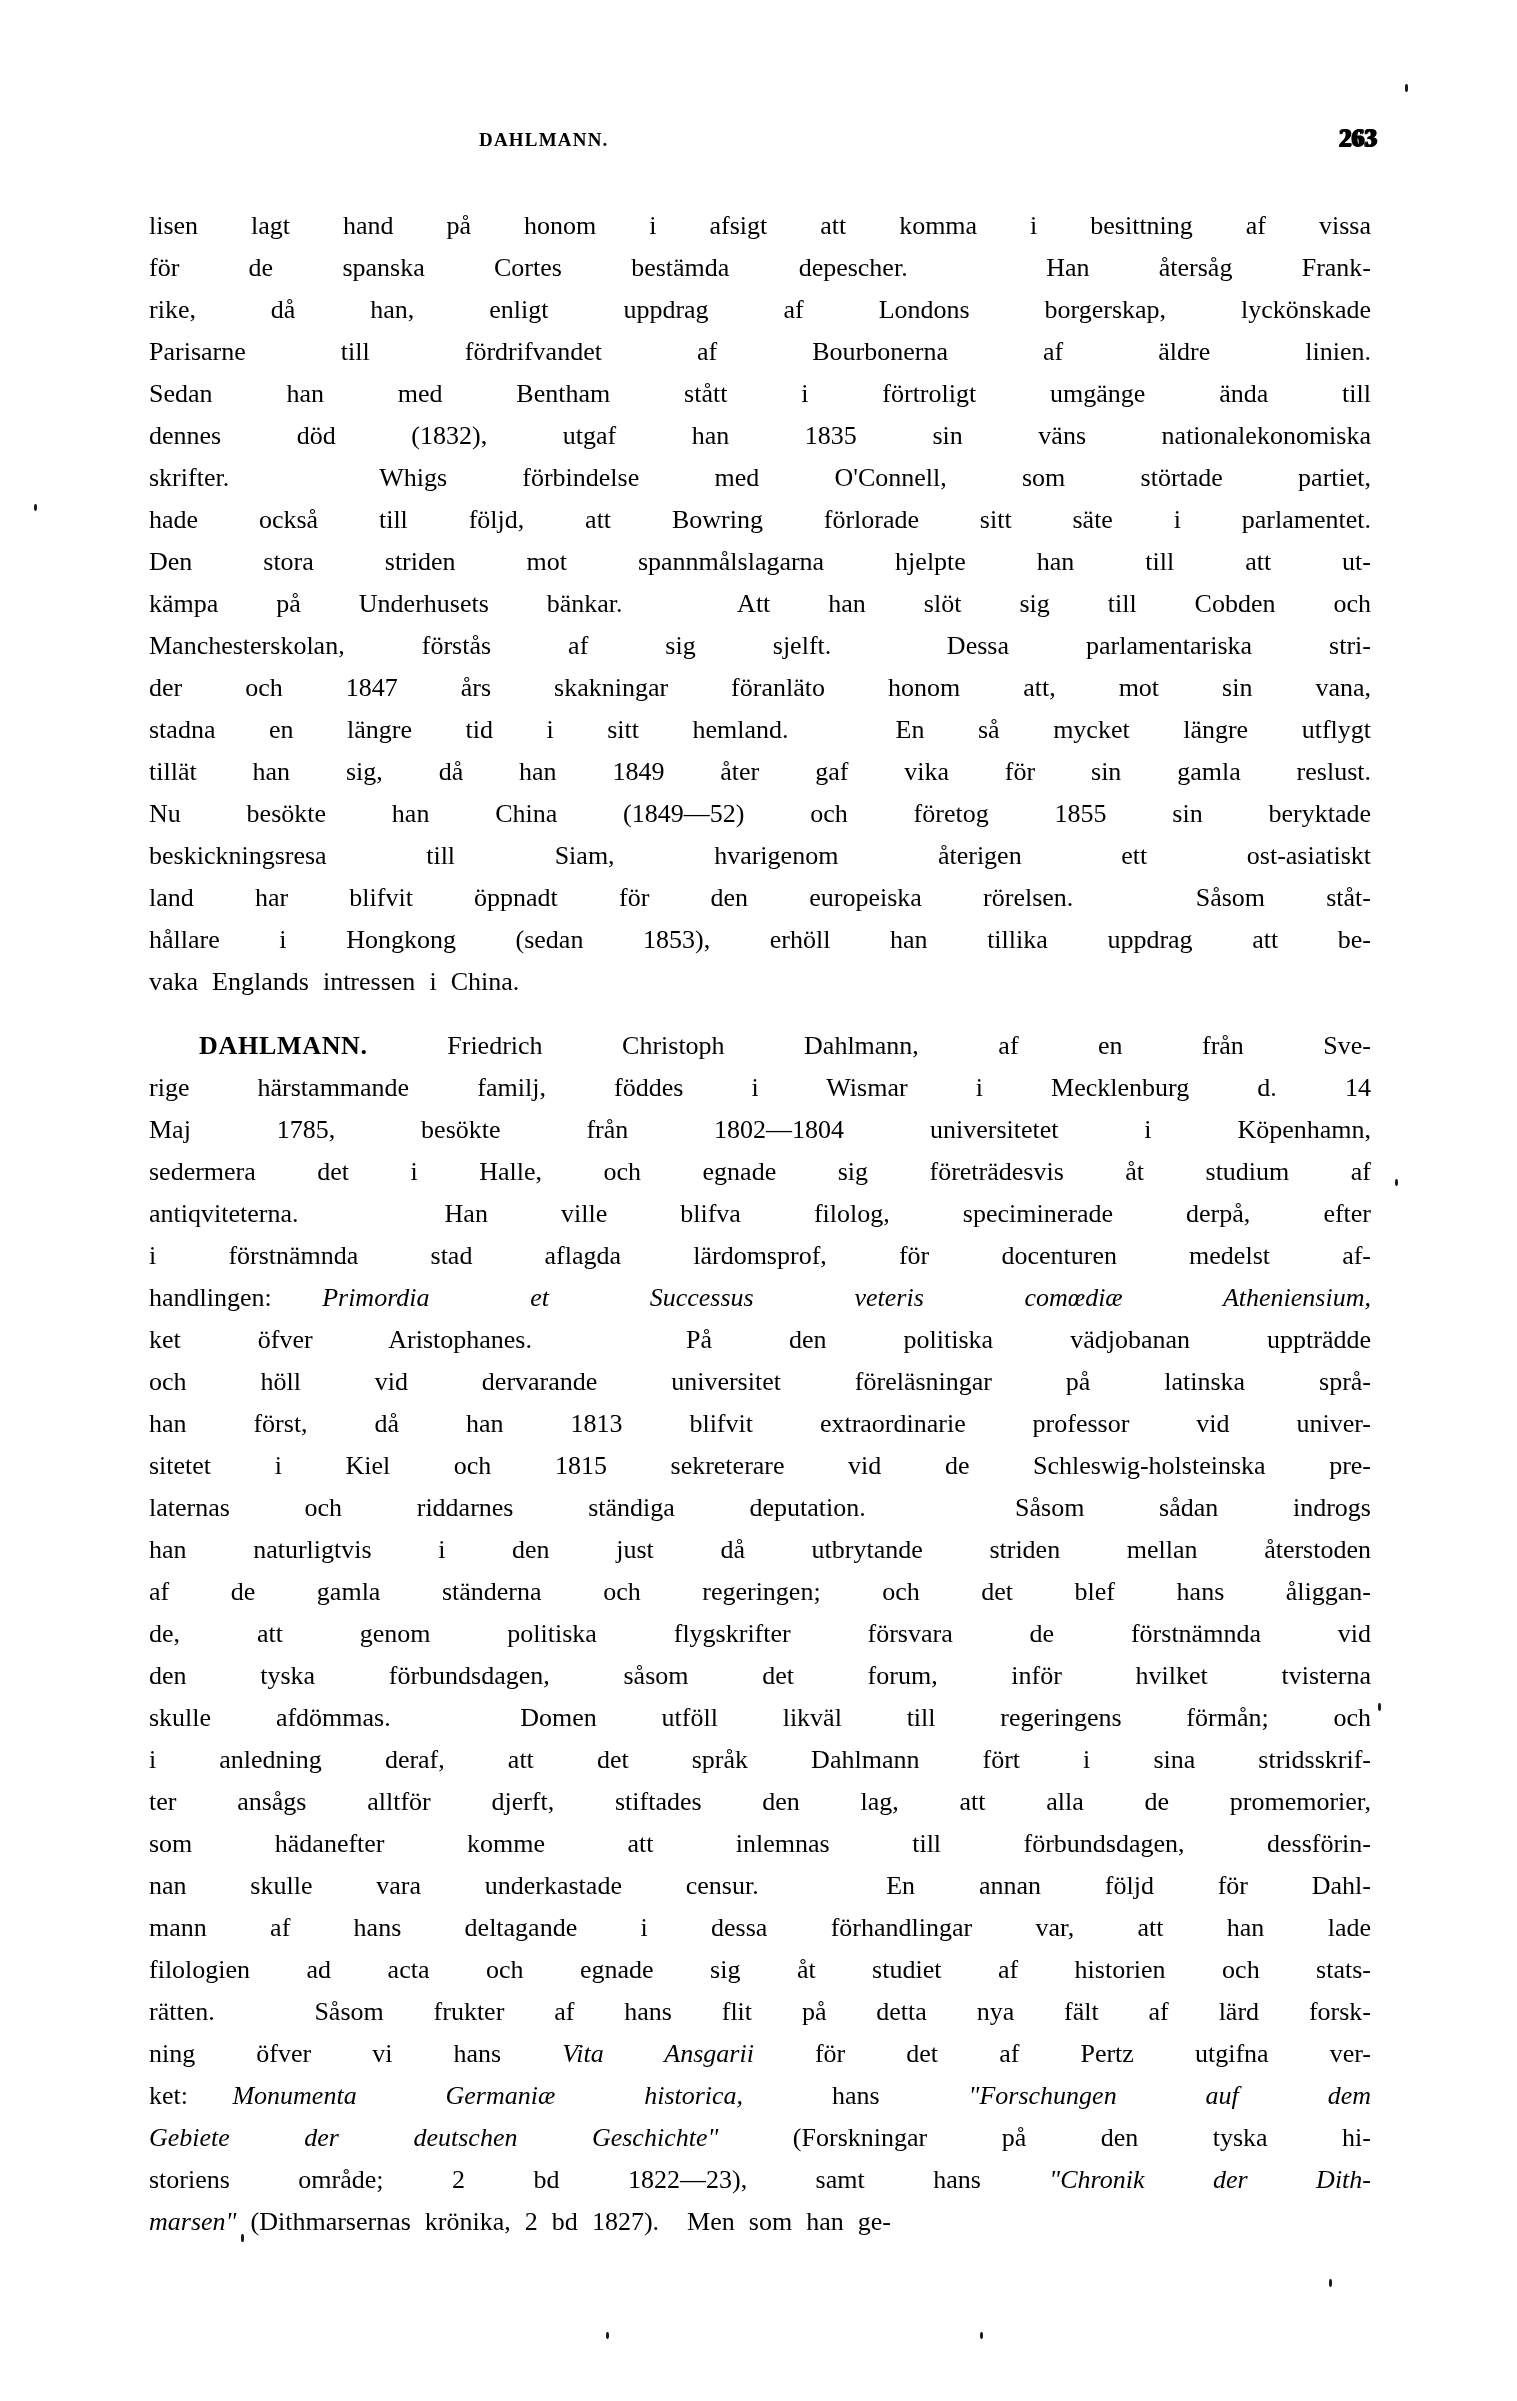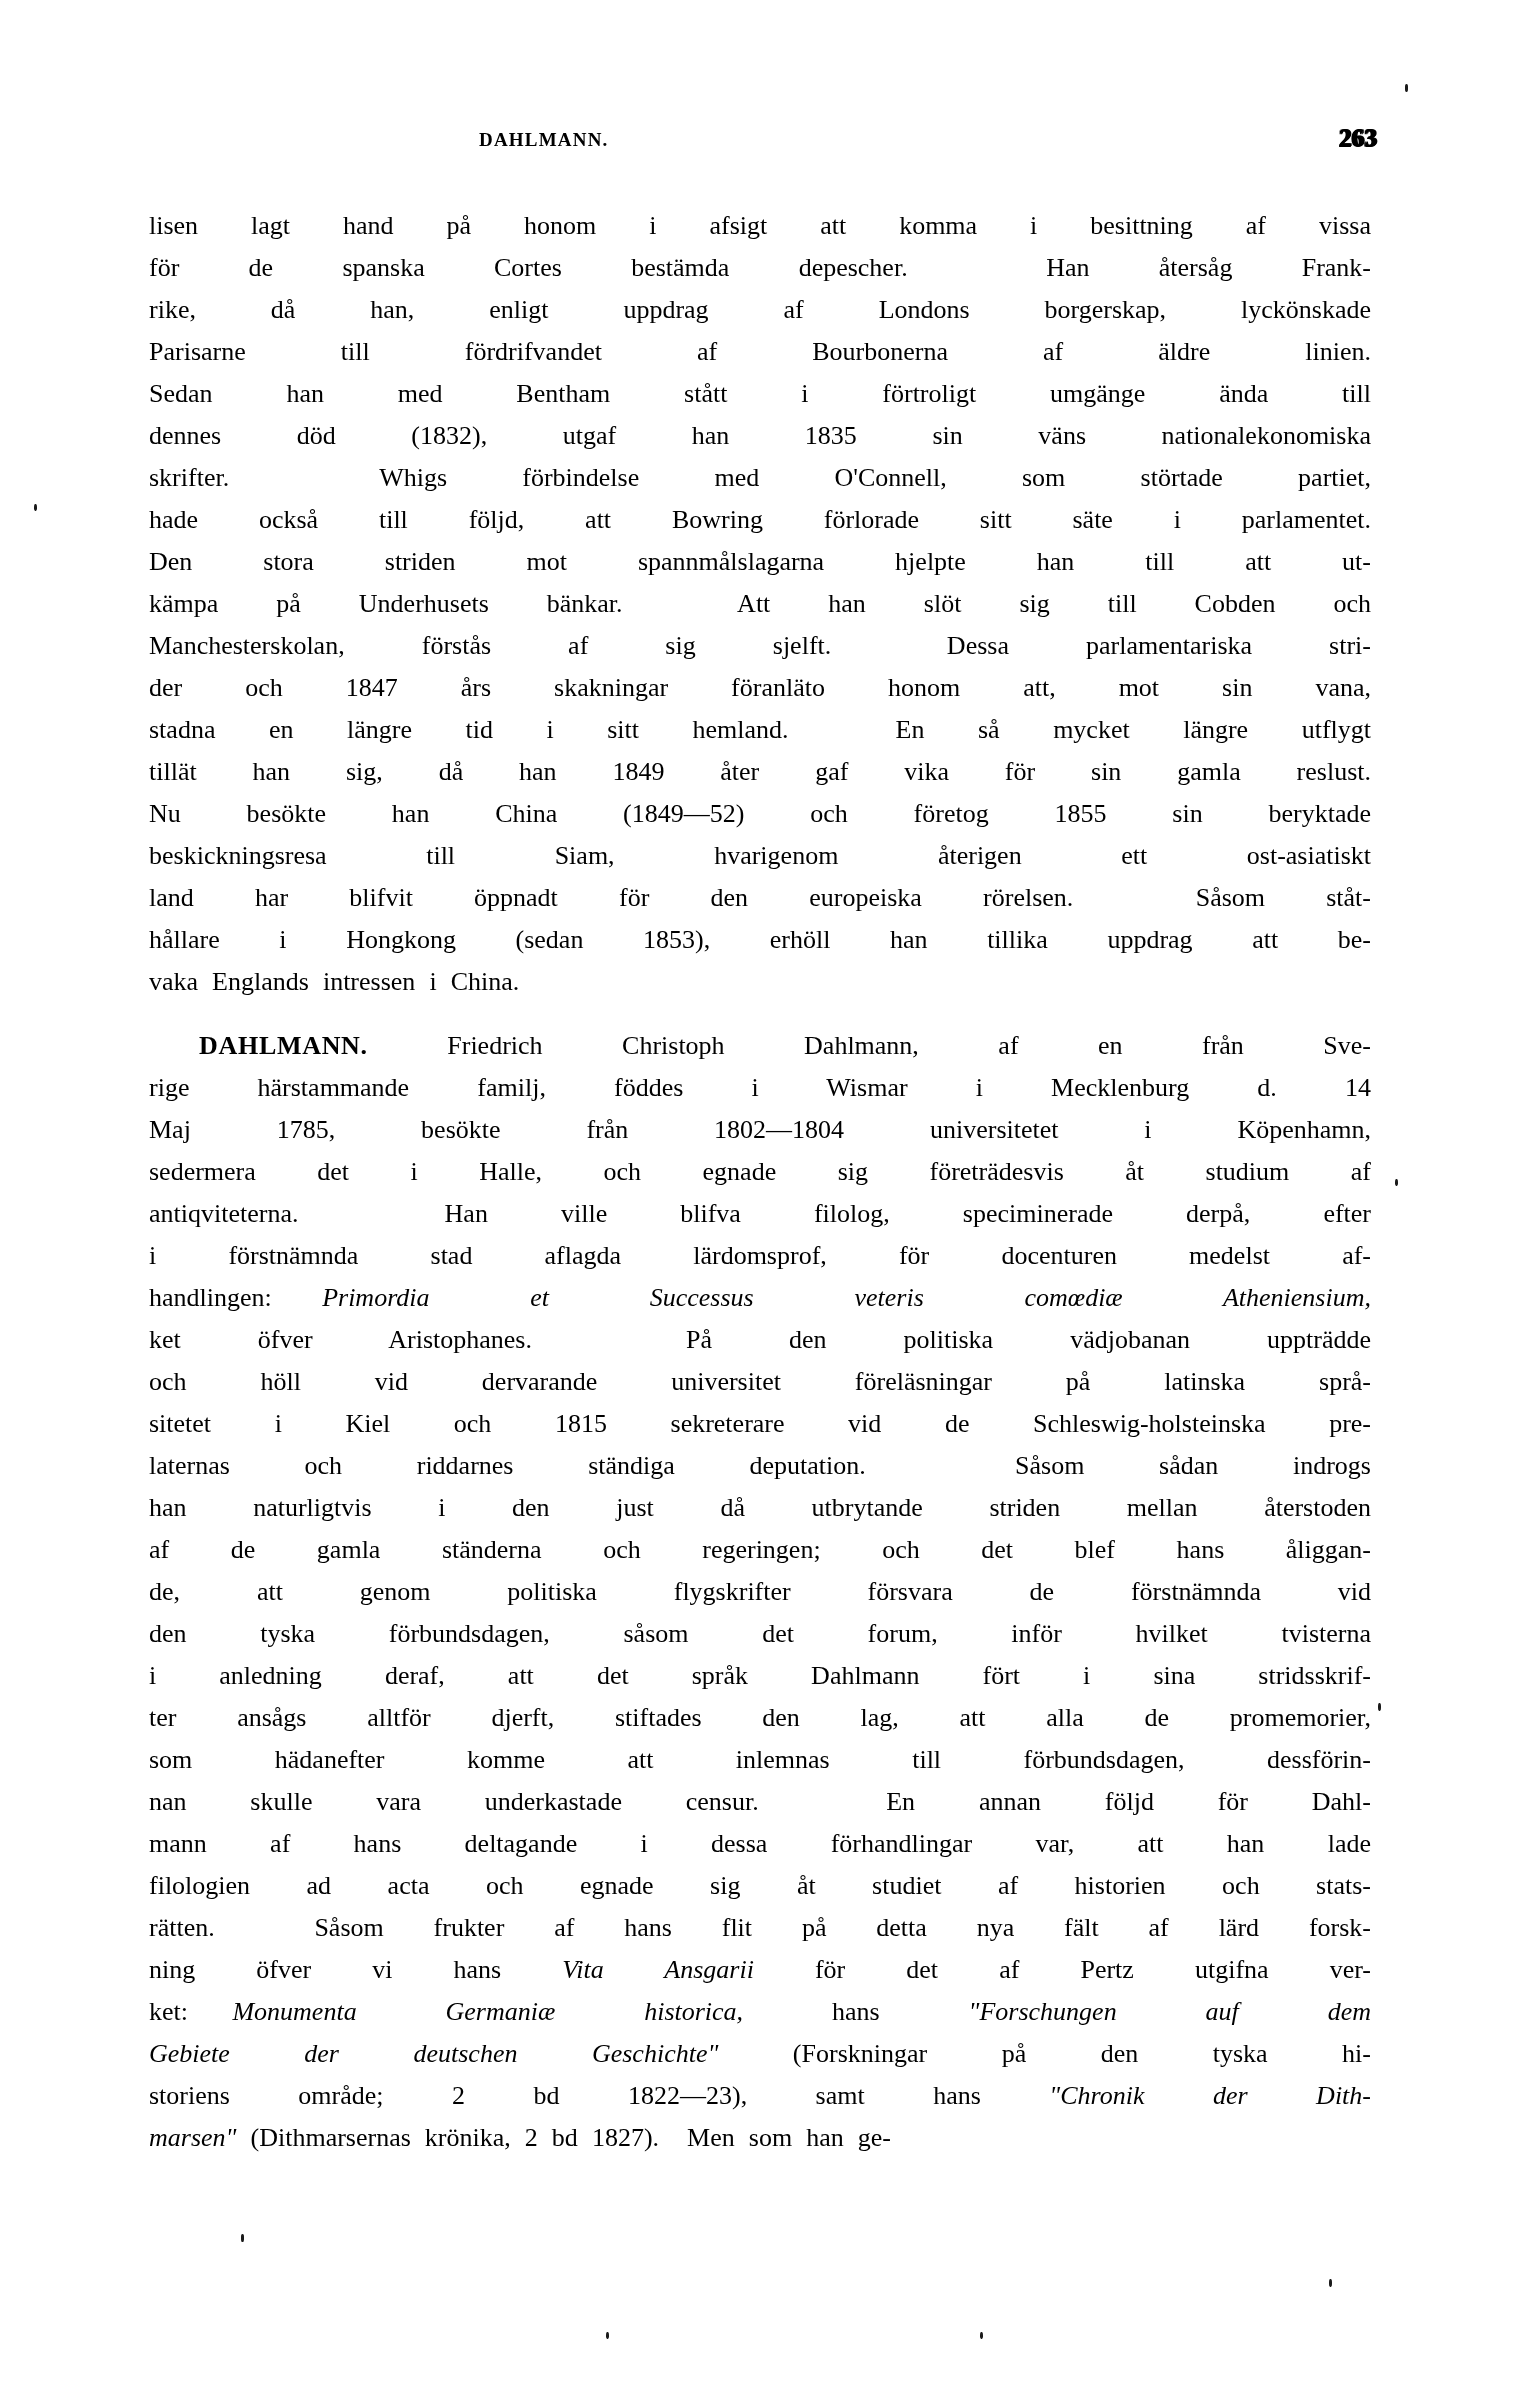--- a/index.html
+++ b/index.html
@@ -156,26 +156,28 @@
     <p class="para">
         <span class="line j"><span class="indent"></span><span class="entry-name">DAHLMANN.</span><span>  Friedrich  Christoph  Dahlmann,  af  en  från  Sve-</span></span>
         <span class="line j"><span>rige  härstammande  familj,  föddes  i  Wismar  i  Mecklenburg  d.  14</span></span>
         <span class="line j"><span>Maj  1785,  besökte  från  1802—1804  universitetet  i  Köpenhamn,</span></span>
         <span class="line j"><span>sedermera  det  i  Halle,  och  egnade  sig  företrädesvis  åt  studium  af</span></span>
         <span class="line j"><span>antiqviteterna.    Han  ville  blifva  filolog,  speciminerade  derpå,  efter</span></span>
         <span class="line j"><span>i  förstnämnda  stad  aflagda  lärdomsprof,  för  docenturen  medelst  af-</span></span>
         <span class="line j"><span>handlingen: </span><span class="it">Primordia  et  Successus  veteris  comœdiæ  Atheniensium,</span></span>
         <span class="line j"><span>ket  öfver  Aristophanes.    På  den  politiska  vädjobanan  uppträdde</span></span>
         <span class="line j"><span>och  höll  vid  dervarande  universitet  föreläsningar  på  latinska  språ-</span></span>
+        <span class="line j"><span>han  först,  då  han  1813  blifvit  extraordinarie  professor  vid  univer-</span></span>
         <span class="line j"><span>sitetet  i  Kiel  och  1815  sekreterare  vid  de  Schleswig-holsteinska  pre-</span></span>
         <span class="line j"><span>laternas  och  riddarnes  ständiga  deputation.    Såsom  sådan  indrogs</span></span>
         <span class="line j"><span>han  naturligtvis  i  den  just  då  utbrytande  striden  mellan  återstoden</span></span>
         <span class="line j"><span>af  de  gamla  ständerna  och  regeringen;  och  det  blef  hans  åliggan-</span></span>
         <span class="line j"><span>de,  att  genom  politiska  flygskrifter  försvara  de  förstnämnda  vid</span></span>
         <span class="line j"><span>den  tyska  förbundsdagen,  såsom  det  forum,  inför  hvilket  tvisterna</span></span>
+        <span class="line j"><span>skulle  afdömmas.    Domen  utföll  likväl  till  regeringens  förmån;  och</span></span>
         <span class="line j"><span>i  anledning  deraf,  att  det  språk  Dahlmann  fört  i  sina  stridsskrif-</span></span>
         <span class="line j"><span>ter  ansågs  alltför  djerft,  stiftades  den  lag,  att  alla  de  promemorier,</span></span>
         <span class="line j"><span>som  hädanefter  komme  att  inlemnas  till  förbundsdagen,  dessförin-</span></span>
         <span class="line j"><span>nan  skulle  vara  underkastade  censur.    En  annan  följd  för  Dahl-</span></span>
         <span class="line j"><span>mann  af  hans  deltagande  i  dessa  förhandlingar  var,  att  han  lade</span></span>
         <span class="line j"><span>filologien  ad  acta  och  egnade  sig  åt  studiet  af  historien  och  stats-</span></span>
         <span class="line j"><span>rätten.    Såsom  frukter  af  hans  flit  på  detta  nya  fält  af  lärd  forsk-</span></span>
         <span class="line j"><span>ning  öfver  vi  hans  </span><span class="it">Vita  Ansgarii</span><span>  för  det  af  Pertz  utgifna  ver-</span></span>
         <span class="line j"><span>ket: </span><span class="it">Monumenta  Germaniæ  historica,</span><span>  hans  </span><span class="it">"Forschungen  auf  dem</span></span>
         <span class="line j"><span class="it">Gebiete  der  deutschen  Geschichte"</span><span>  (Forskningar  på  den  tyska  hi-</span></span>

